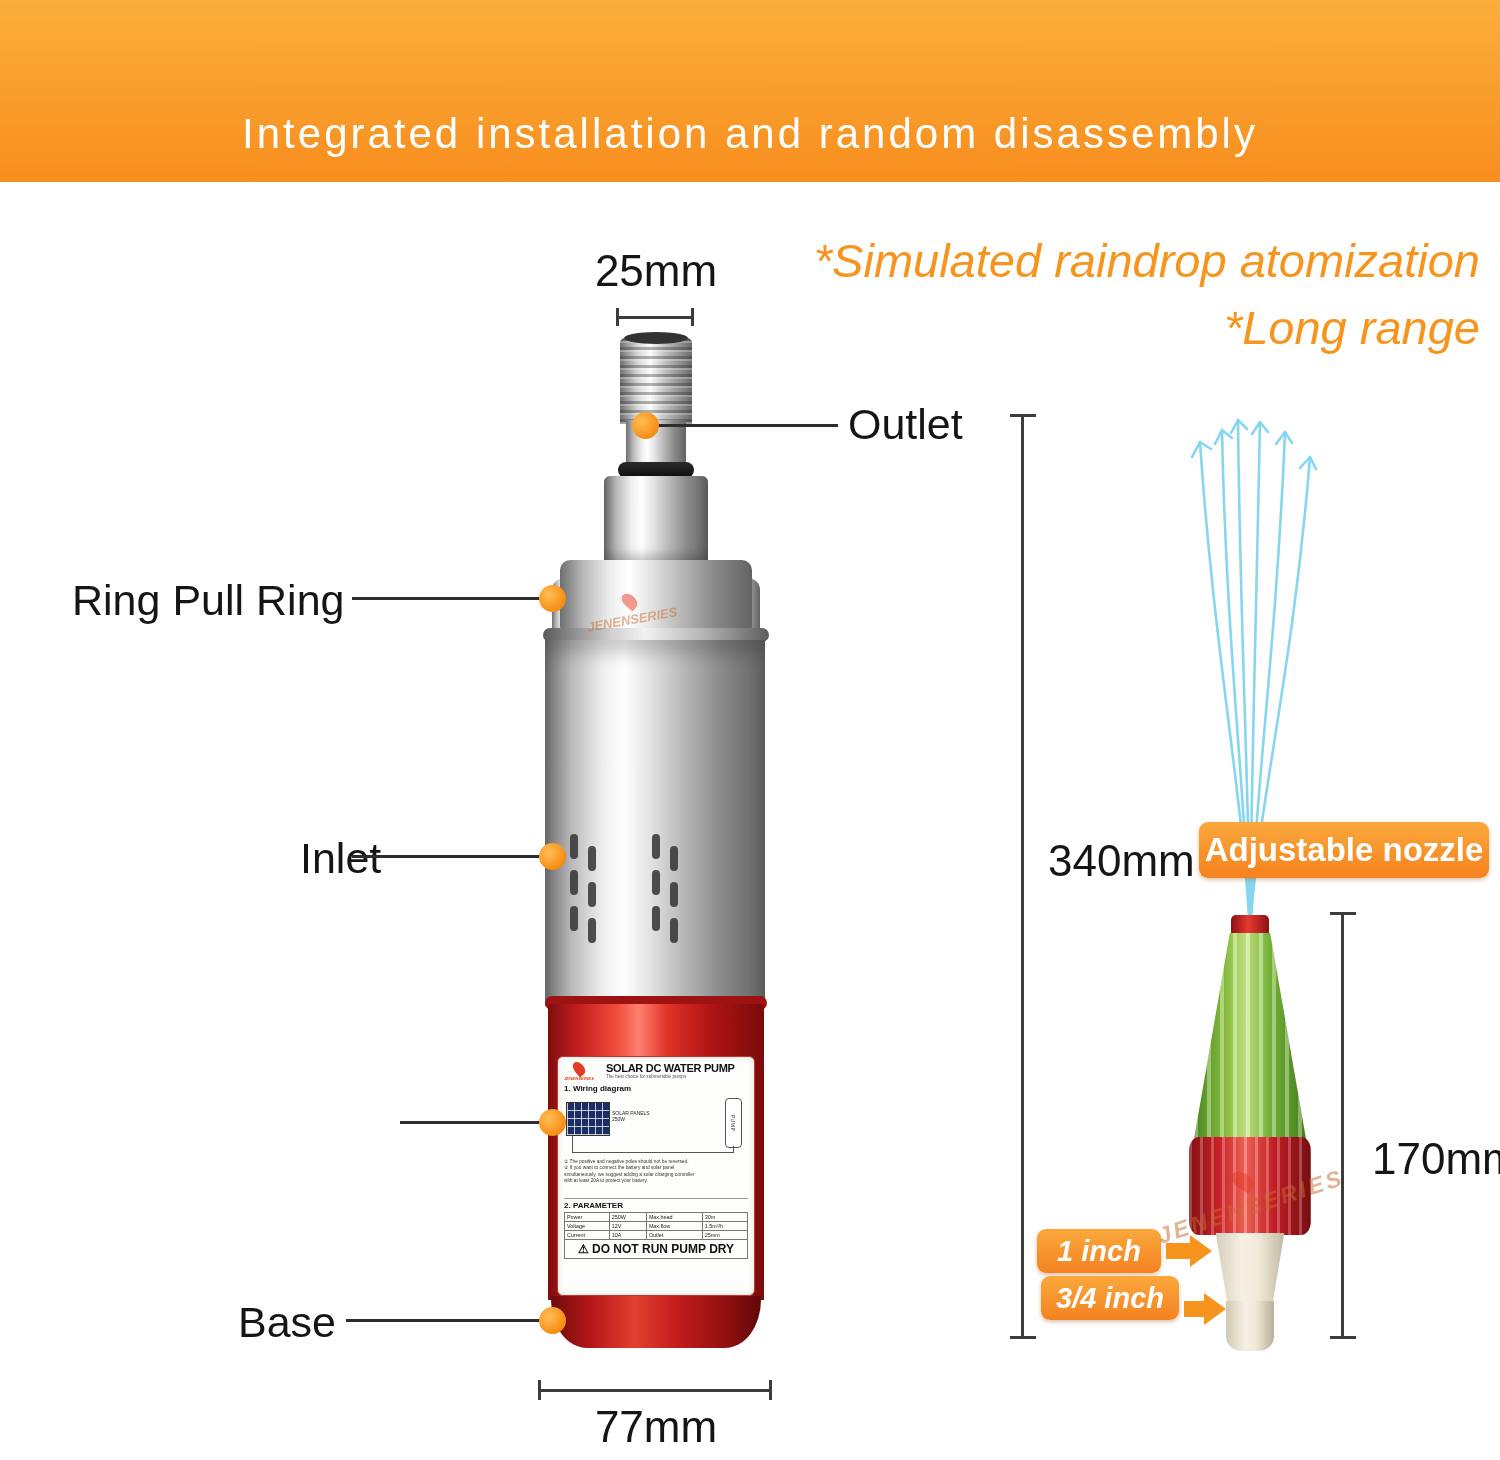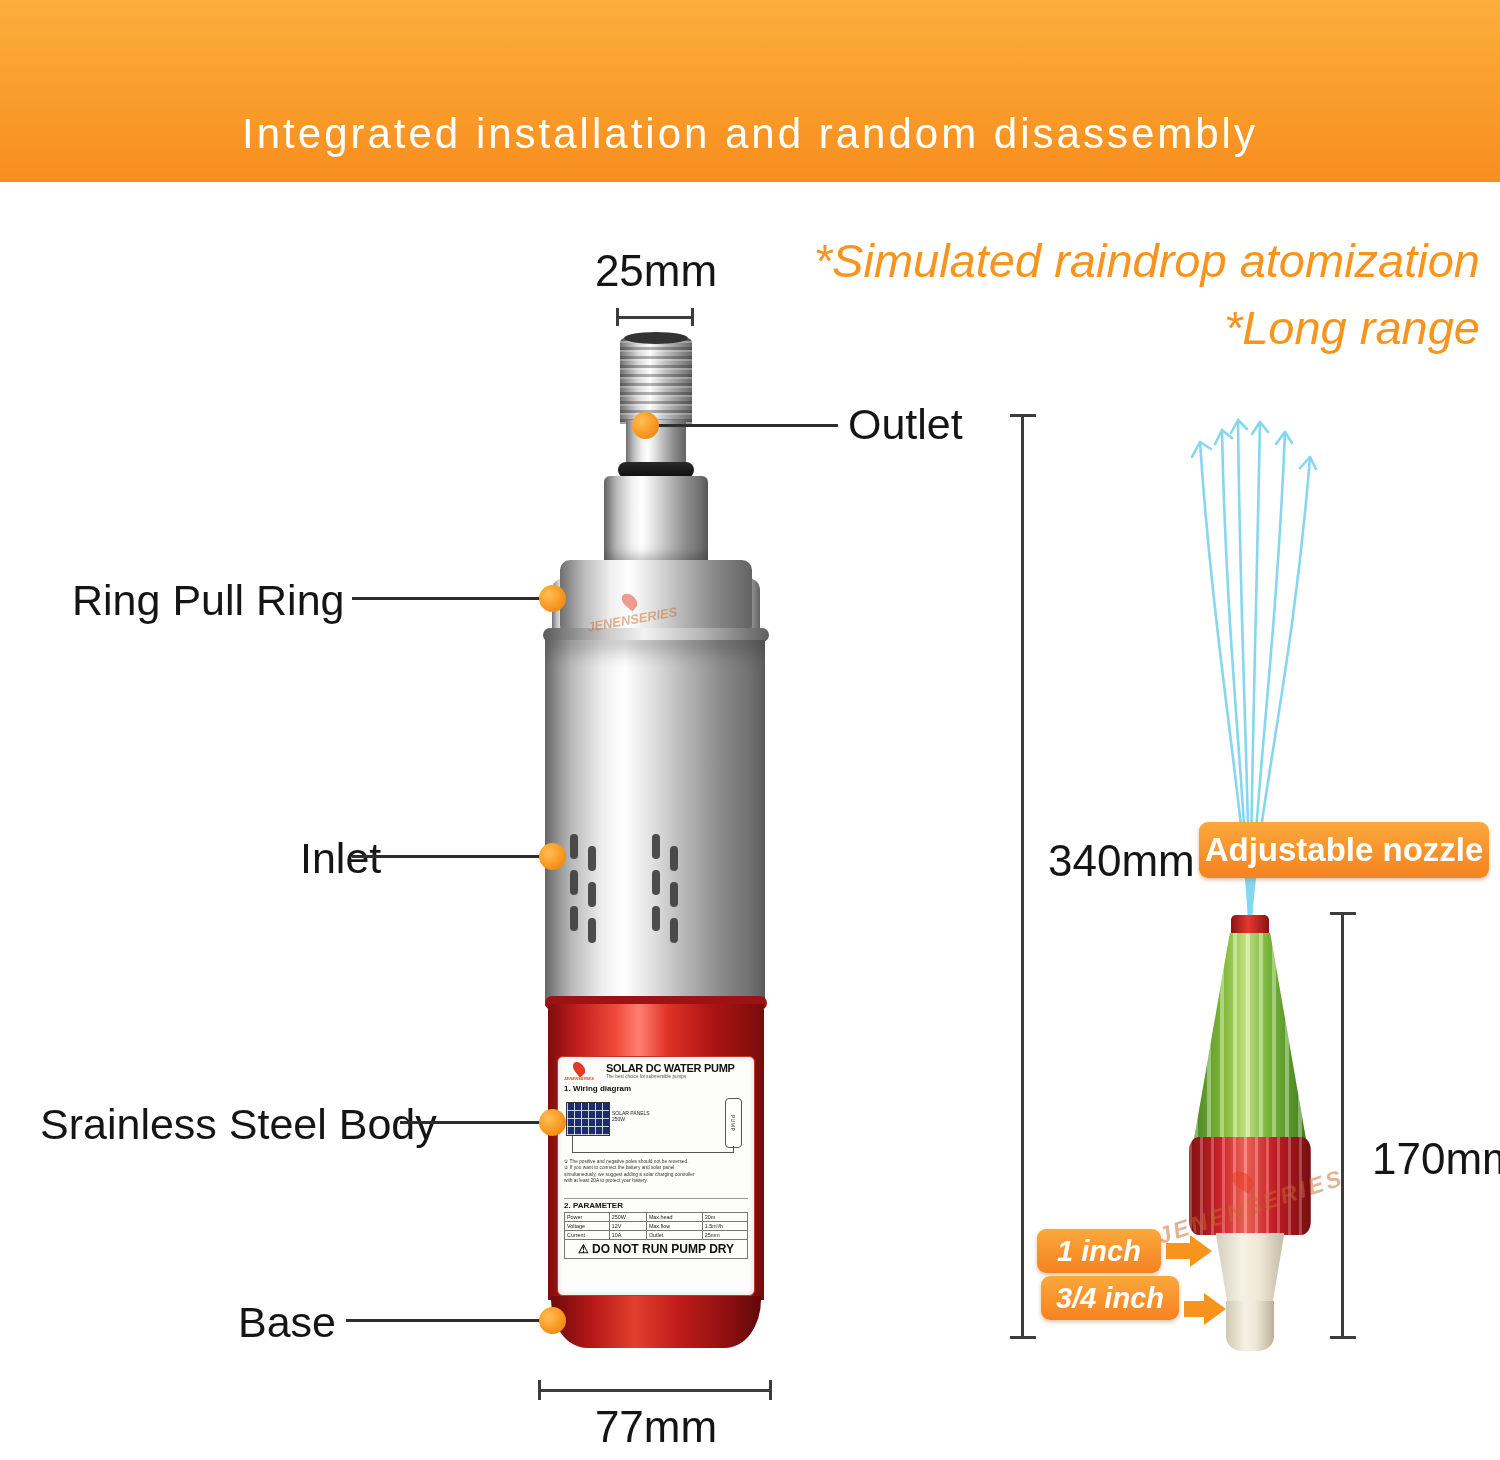--- a/index.html
+++ b/index.html
@@ -206,21 +206,20 @@
   <div class="callout" style="left:848px;top:400px;">Outlet</div>
 
   <div class="callout" style="left:72px;top:576px;">Ring Pull Ring</div>
   <div class="cline" style="left:352px;top:597px;width:194px;"></div>
   <div class="cdot" style="left:539px;top:585px;"></div>
 
   <div class="callout" style="left:258px;top:834px;margin-left:42px;">Inlet</div>
   <div class="cline" style="left:352px;top:855px;width:192px;"></div>
   <div class="cdot" style="left:539px;top:843px;"></div>
 
-  <div class="callout" style="left:40px;top:1100px;">Srainless Steel Body</div>
   <div class="cline" style="left:400px;top:1121px;width:144px;"></div>
   <div class="cdot" style="left:539px;top:1109px;"></div>
 
   <div class="callout" style="left:238px;top:1298px;">Base</div>
   <div class="cline" style="left:346px;top:1319px;width:198px;"></div>
   <div class="cdot" style="left:539px;top:1307px;"></div>
 
   <div class="vt" style="left:538px;top:1380px;height:20px;"></div>
   <div class="vt" style="left:769px;top:1380px;height:20px;"></div>
   <div class="ht" style="left:538px;top:1389px;width:234px;"></div>

